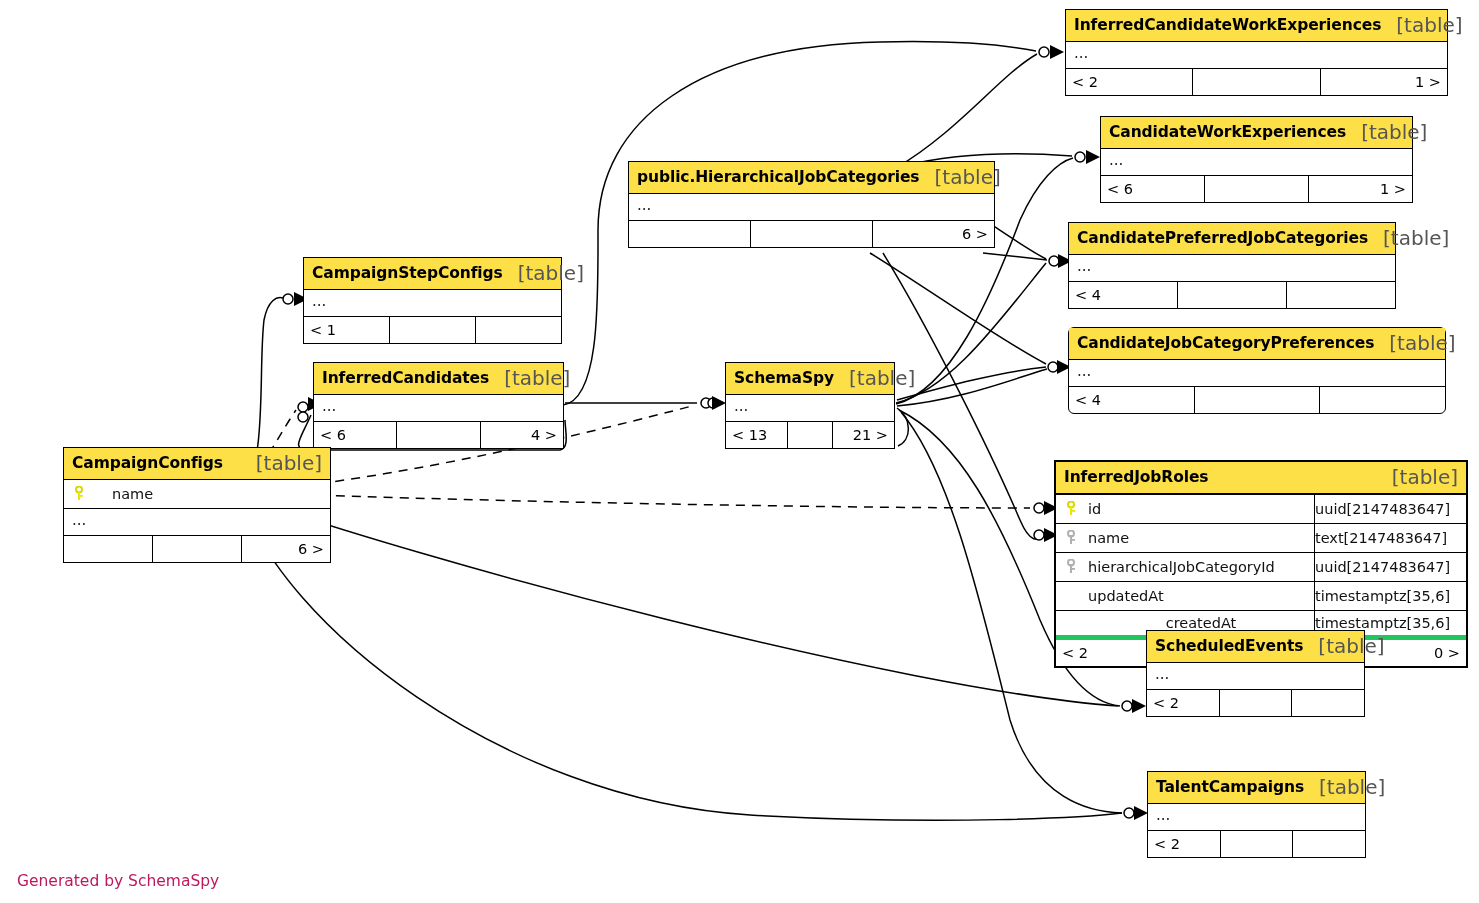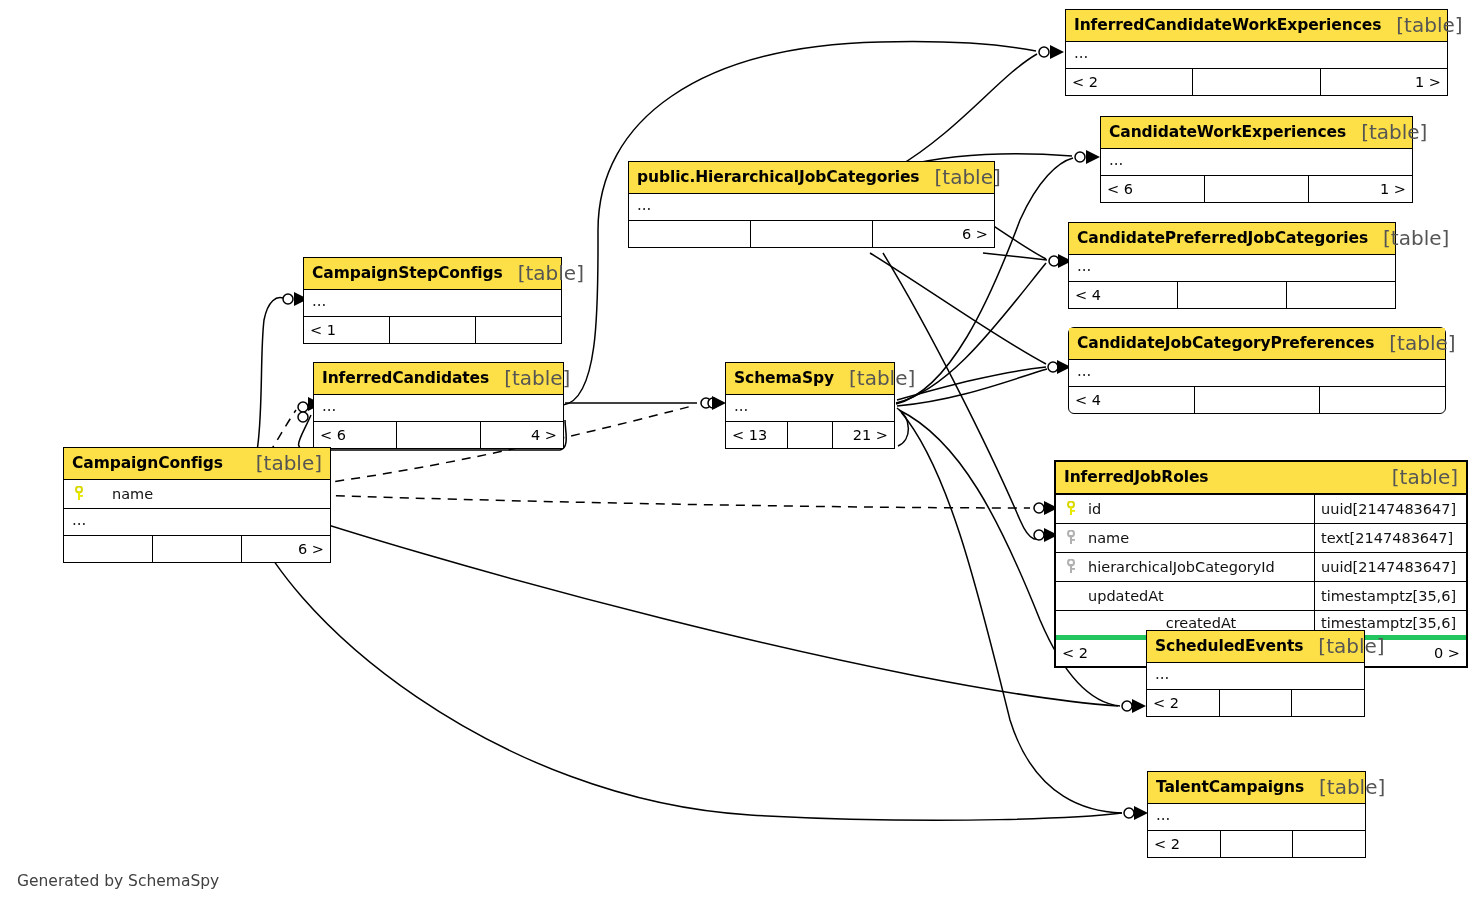--- a/index.html
+++ b/index.html
@@ -23,23 +23,23 @@
        display:flex;align-items:center;}
   .tbl .foot{display:flex;height:26px;}
   .tbl .foot .c{flex:1;border-right:1px solid #000;box-sizing:border-box;
        font-size:14.5px;display:flex;align-items:center;padding:0 6px;}
   .tbl .foot .c:last-child{border-right:none;}
   .tbl .foot .c.r{justify-content:flex-end;}
   .tbl .col{display:flex;align-items:center;height:29px;}
   .tbl .col .kc{width:30px;display:flex;align-items:center;justify-content:center;flex:none;}
   .tbl .col .cn{flex:1;font-size:14.5px;color:#111;padding-left:2px;white-space:nowrap;}
   .tbl .col .ct{border-left:1px solid #000;width:152px;flex:none;font-size:14.5px;
-       padding-left:6px;box-sizing:border-box;height:100%;display:flex;align-items:center;
+       padding-left:0;box-sizing:border-box;height:100%;display:flex;align-items:center;
        white-space:nowrap;}
-  .footer{position:absolute;left:17px;top:872px;font-size:15.5px;color:#404040;}
+  .footer{position:absolute;left:17px;top:872px;font-size:15.5px;color:#be185d;}
 </style>
 </head>
 <body>
 
 <div id="canvas">
 
 <svg class="edges" viewBox="0 0 1479 903" xmlns="http://www.w3.org/2000/svg">
   <g fill="none" stroke="#000" stroke-width="1.5">
 
     <path d="M563,405 C600,400 598,300 598,230 C598,120 700,46 880,42 C960,40 1010,46 1036,51"></path>

